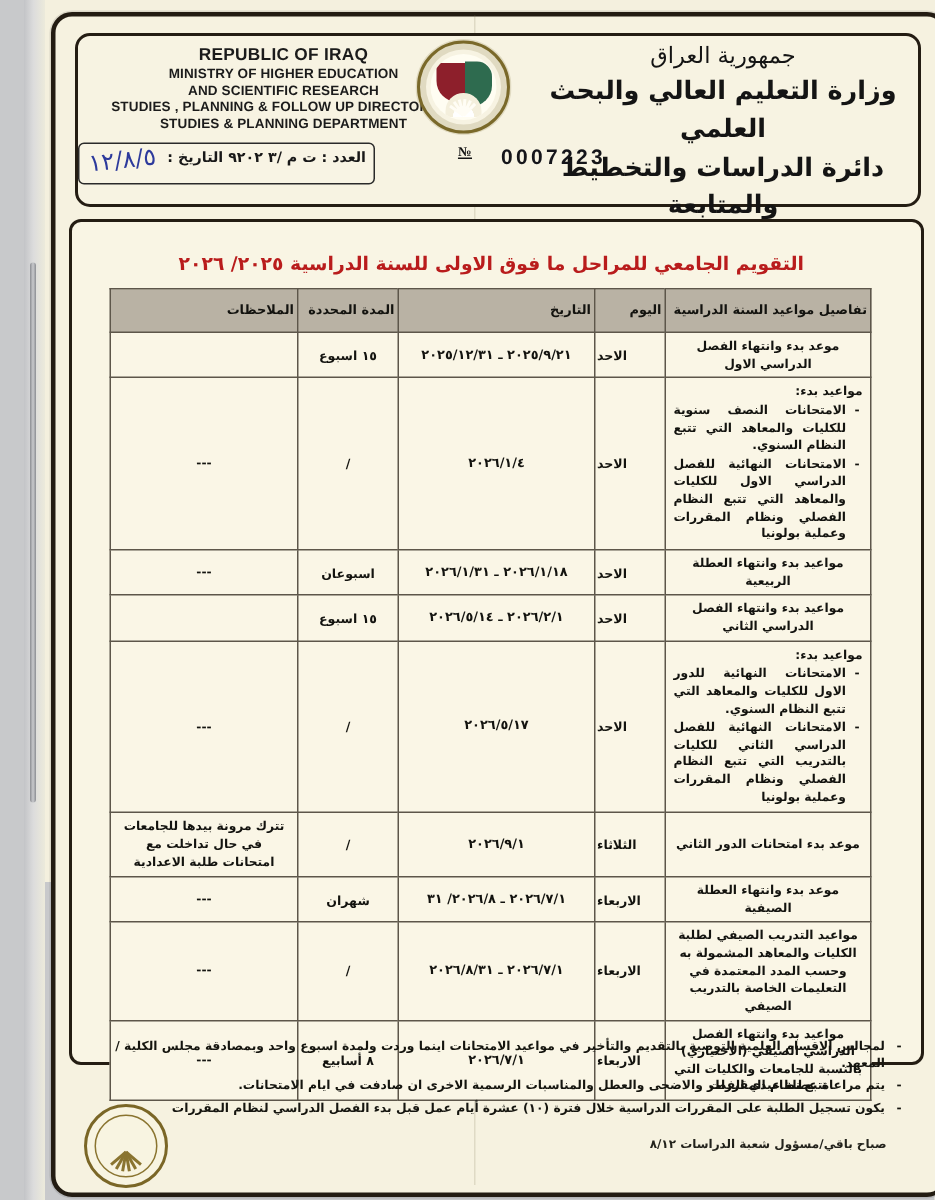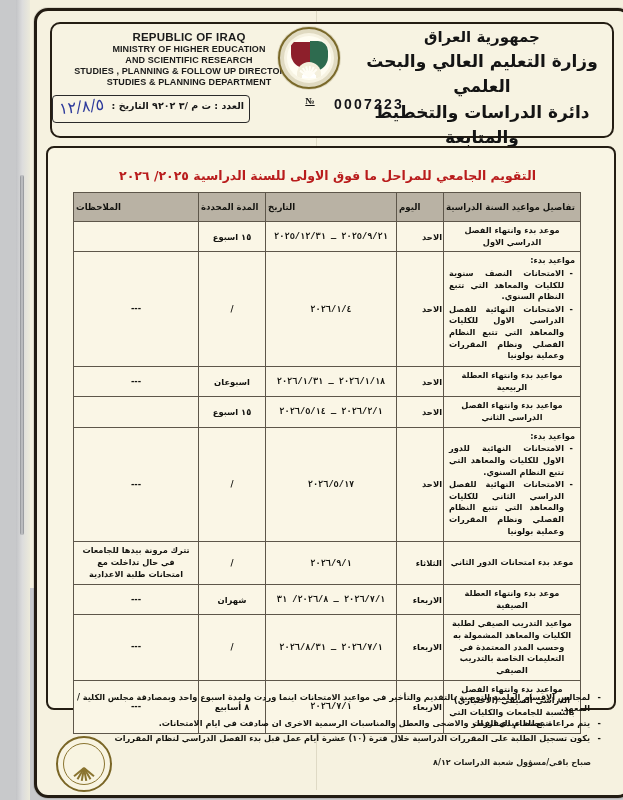--- a/index.html
+++ b/index.html
@@ -47,21 +47,21 @@
     font-family:"Liberation Sans",sans-serif;
     line-height:1.22;
   }
   .hdr-en .l1{font-size:11.5px;font-weight:bold;letter-spacing:.2px;}
   .hdr-en .l{font-size:9px;font-weight:bold;letter-spacing:.1px;}
   .hdr-ar{
     position:absolute;right:10px;top:2px;width:240px;
     text-align:center;color:#141414;direction:rtl;
     font-family:"DejaVu Sans",sans-serif;line-height:1.5;
   }
-  .hdr-ar .a1{font-size:15px;font-weight:bold;}
+  .hdr-ar .a1{font-size:15px;font-weight:normal;}
   .hdr-ar .a2{font-size:17px;font-weight:bold;}
   .hdr-ar .a4{font-size:11.5px;font-weight:bold;text-decoration:underline;}
 
   
   .emblem{
     position:absolute;left:262px;top:27px;width:62px;height:62px;
   }
   .emblem .ring{
     position:absolute;inset:0;border-radius:50%;
     border:2px solid #7b6a2a;
@@ -135,35 +135,34 @@
     border-collapse:collapse;direction:rtl;
     font-family:"DejaVu Sans",sans-serif;
     background:#faf6e6;
   }
   table.cal th,table.cal td{
     border:1px solid #5d564a;
     color:#13130f;vertical-align:middle;
   }
   table.cal thead th{
     background:#b9b2a4;
-    font-size:8.6px;font-weight:bold;text-align:left;
+    font-size:8.6px;font-weight:bold;text-align:right;
     padding:3px 2px;line-height:1.25;height:22px;
   }
   td.c-detail{
     text-align:center;font-size:8.2px;font-weight:bold;
     padding:3px 5px;line-height:1.42;
   }
   td.c-detail.ml{text-align:right;}
   td.c-day{
-    text-align:right;font-size:8.4px;font-weight:bold;width:44px;padding:3px 1px;
+    text-align:left;font-size:8.4px;font-weight:bold;width:44px;padding:3px 1px;
   }
   td.c-date{
     text-align:center;font-size:8.6px;font-weight:bold;width:126px;padding:3px 2px;
     letter-spacing:.2px;
-    font-family:Liberation Mono, monospace;
   }
   td.c-dur{
     text-align:center;font-size:8.4px;font-weight:bold;width:62px;padding:3px 2px;
   }
   td.c-note{
     text-align:center;font-size:8.2px;font-weight:bold;width:112px;padding:3px 6px;
     line-height:1.45;
   }
   .lead{display:block;text-align:right;margin-bottom:1px;}
   ul.bl{margin:0;padding:0 11px 0 0;list-style:none;}
@@ -319,21 +318,21 @@
           <td class="c-day">الاحد</td>
           <td class="c-date">٢٠٢٦/٢/١ ـ ٢٠٢٦/٥/١٤</td>
           <td class="c-dur">١٥ اسبوع</td>
           <td class="c-note"></td>
         </tr>
         <tr>
           <td class="c-detail ml">
             <span class="lead">مواعيد بدء:</span>
             <ul class="bl">
               <li>الامتحانات النهائية للدور الاول للكليات والمعاهد التي تتبع النظام السنوي.</li>
-              <li>الامتحانات النهائية للفصل الدراسي الثاني للكليات والمعاهد التي تتبع النظام الفصلي ونظام المقررات وعملية بولونيا</li>
+              <li>الامتحانات النهائية للفصل الدراسي الثاني للكليات بالتدريب التي تتبع النظام الفصلي ونظام المقررات وعملية بولونيا</li>
             </ul>
           </td>
           <td class="c-day">الاحد</td>
           <td class="c-date">٢٠٢٦/٥/١٧</td>
           <td class="c-dur">/</td>
           <td class="c-note">---</td>
         </tr>
         <tr>
           <td class="c-detail">موعد بدء امتحانات الدور الثاني</td>
           <td class="c-day">الثلاثاء</td>

